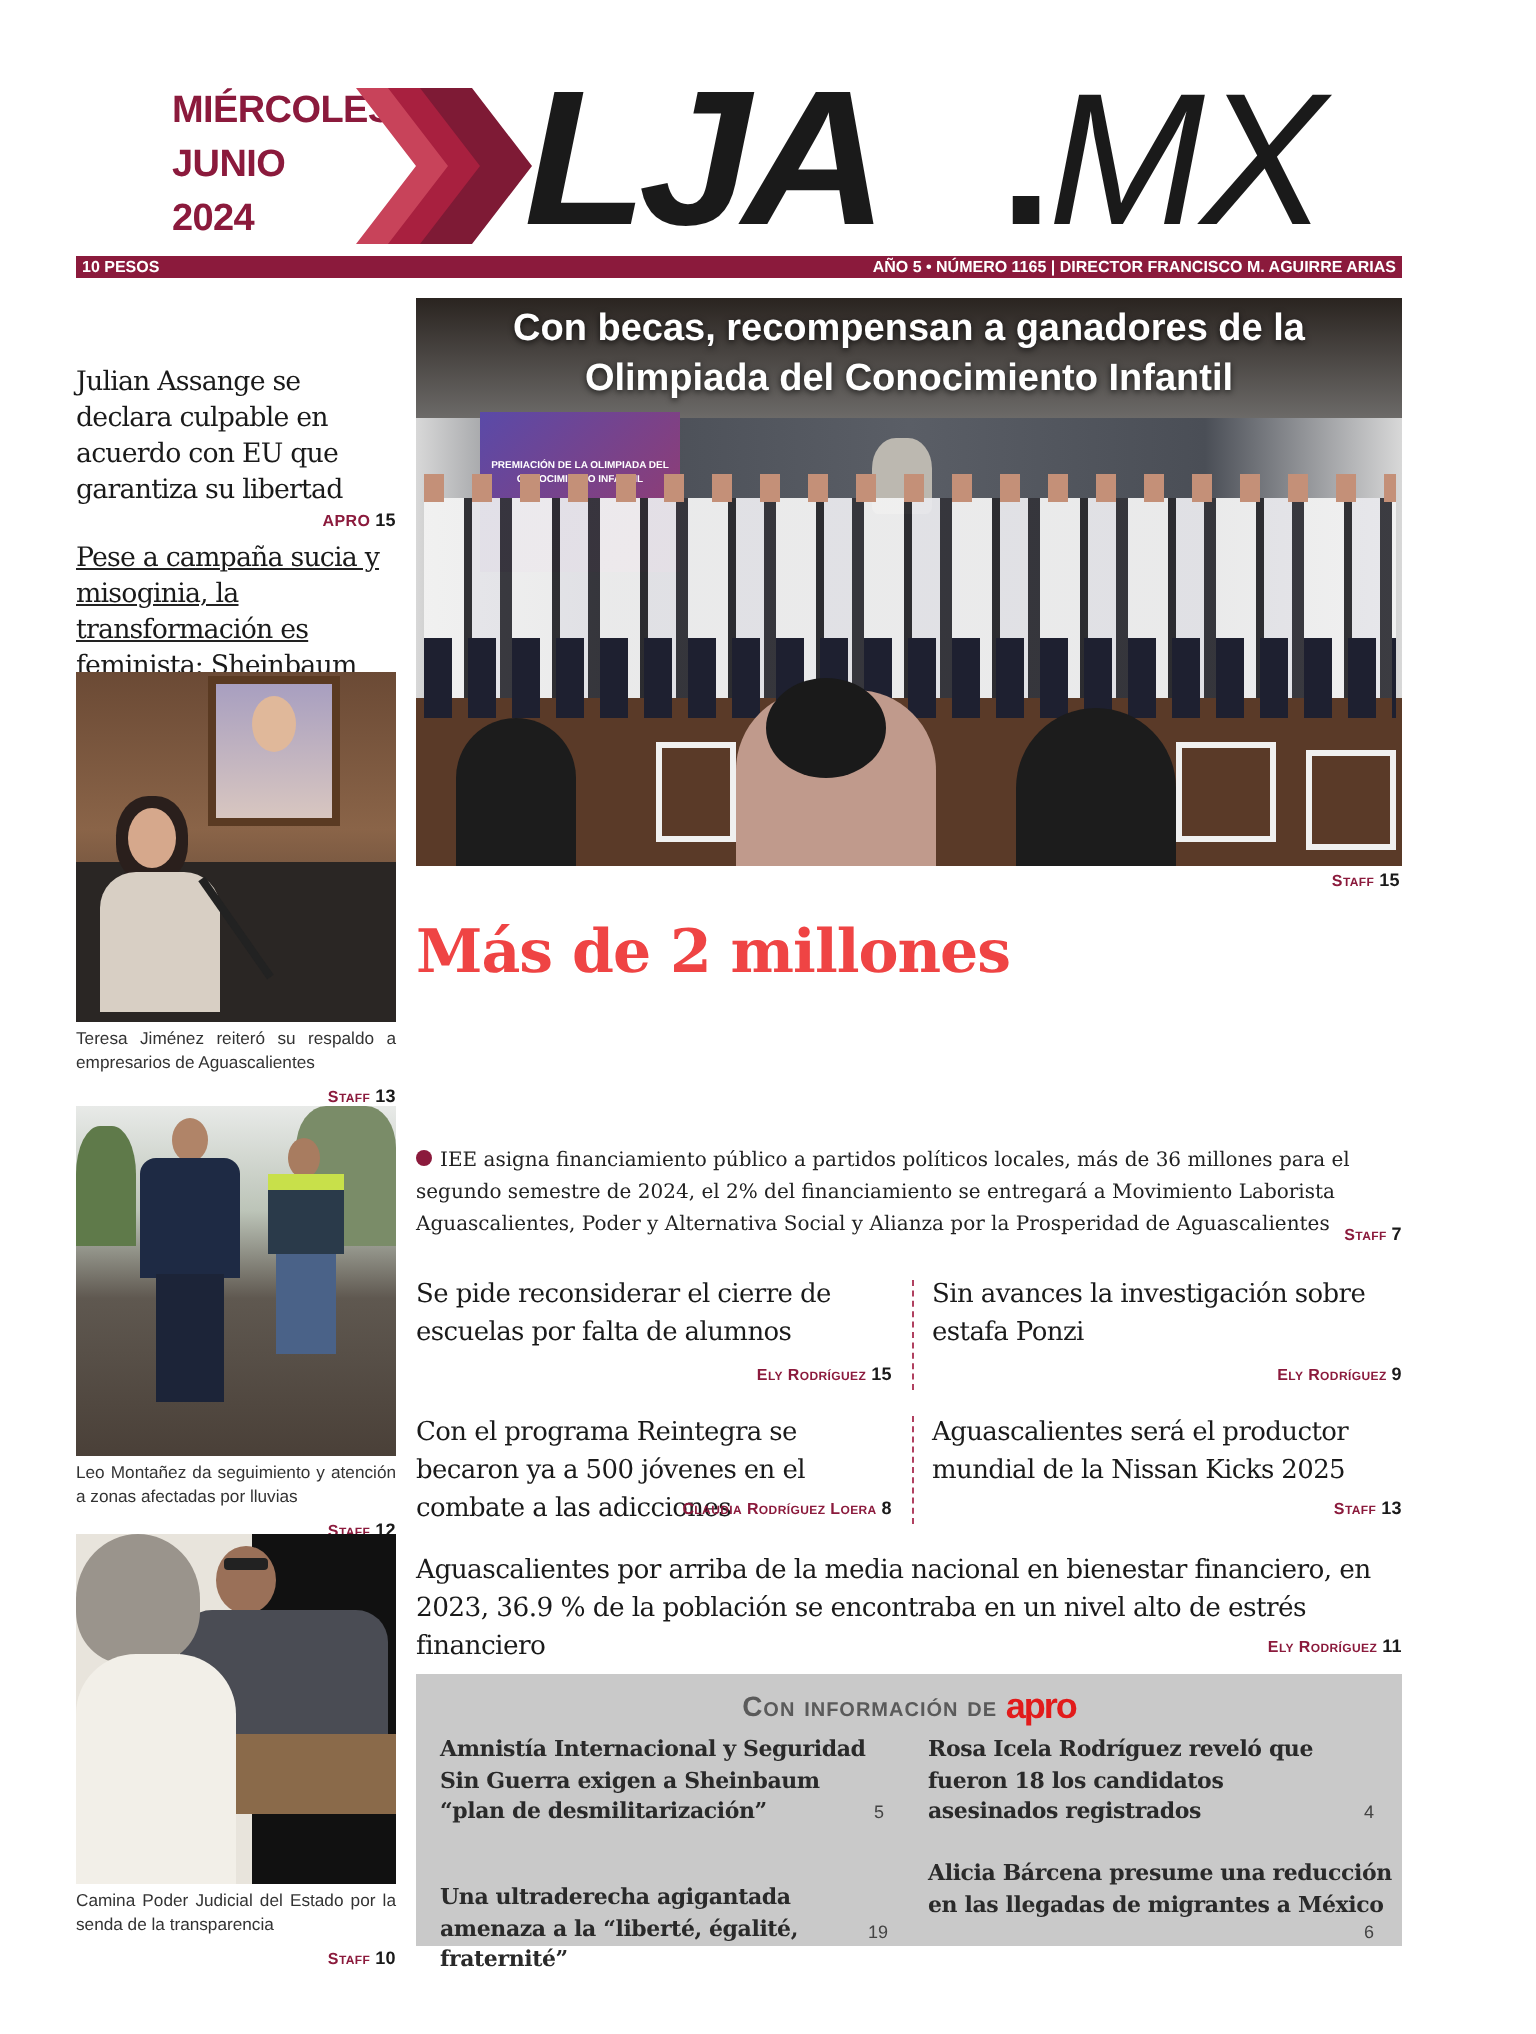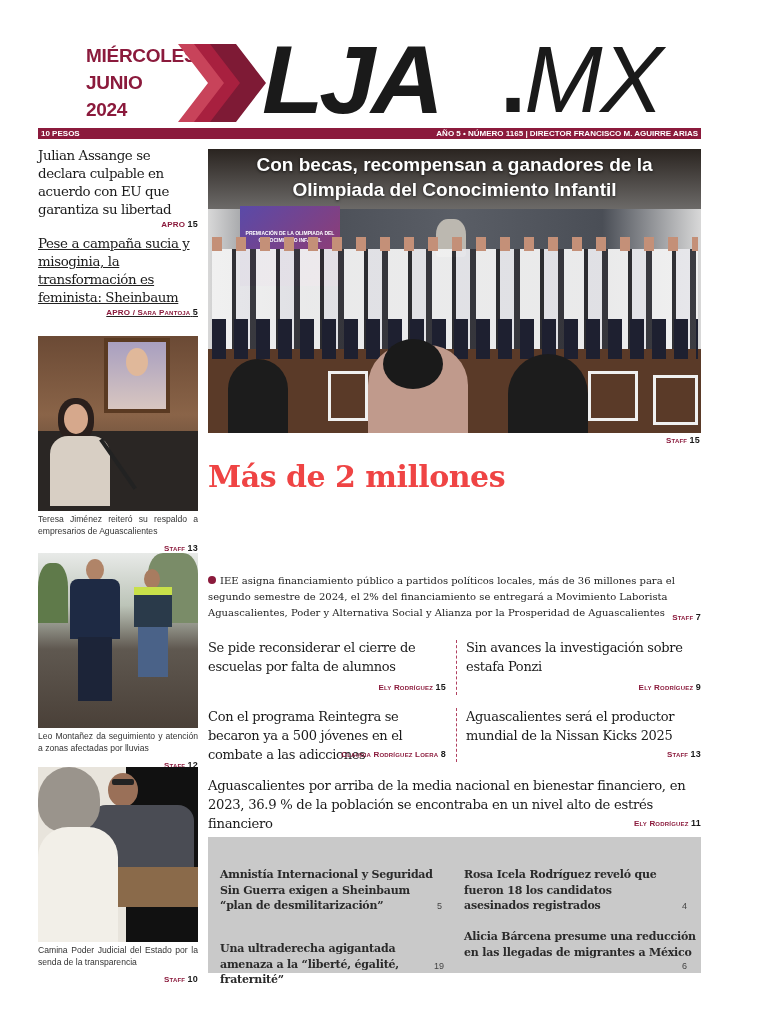--- a/index.html
+++ b/index.html
@@ -6,21 +6,21 @@
   html, body { width: 768px; height: 1017px; background: #ffffff; overflow: hidden; }
   body { position: relative; font-family: "DejaVu Serif", serif; color: #222; }
 
   
   .mast-date { position: absolute; left: 38px; top: 42px; width: 140px; font-family: "Liberation Sans", sans-serif; font-weight: bold; color: #8b1a3c; font-size: 19px; line-height: 27px; letter-spacing: -0.3px; margin-left: 48px; }
   .logo-chevron { position: absolute; left: 178px; top: 44px; width: 90px; height: 78px; }
   .logo-lja { position: absolute; left: 262px; top: 32px; font-family: "Liberation Sans", sans-serif; font-weight: bold; font-style: italic; font-size: 96px; line-height: 96px; color: #1a1a1a; letter-spacing: -4px; transform: scaleX(1.05); transform-origin: left; }
   .logo-mx { position: absolute; left: 500px; top: 32px; font-family: "Liberation Sans", sans-serif; font-weight: normal; font-style: italic; font-size: 94px; line-height: 96px; color: #1a1a1a; letter-spacing: -2px; }
   .logo-mx .dot { font-weight: bold; font-style: normal; }
   .mast-bar { position: absolute; left: 38px; top: 128px; width: 663px; height: 11px; background: #8b1a3c; color: #fff; font-family: "Liberation Sans", sans-serif; font-weight: bold; font-size: 8px; line-height: 11px; padding: 0 3px; display: flex; justify-content: space-between; }
-  .brief h3 { font-family: "DejaVu Serif", serif; font-weight: normal; font-size: 13.4px; line-height: 18px; color: #1a1a1a; letter-spacing: -0.4px; }
+  .brief h3 { font-family: "DejaVu Serif", serif; font-weight: normal; font-size: 13.4px; line-height: 18px; color: #1a1a1a; letter-spacing: -0.4px; margin-top: 36px; }
   .credit { text-align: right; font-family: "Liberation Sans", sans-serif; font-weight: bold; font-size: 8px; color: #8b1a3c; font-variant: small-caps; letter-spacing: 0.2px; }
   .credit .pg { color: #1a1a1a; font-size: 9px; }
   .brief1 { position: absolute; left: 38px; top: 147px; width: 160px; }
   .brief2 { position: absolute; left: 38px; top: 235px; width: 160px; text-decoration: underline; }
 
   .photo-block { position: absolute; left: 38px; width: 160px; }
   .photo { width: 160px; position: relative; overflow: hidden; }
   .caption { font-family: "Liberation Sans", sans-serif; font-size: 8.6px; line-height: 12px; color: #333; text-align: justify; margin-top: 2px; }
   .photo-block .credit { margin-top: 6px; }
 
@@ -167,20 +167,24 @@
 
 <div class="vdiv" style="top:708px;height:54px;"></div>
 
 <div class="story" style="left:466px;top:707px;width:235px;">Aguascalientes será el productor mundial de la Nissan Kicks 2025</div>
 <div class="credit story-credit" style="left:560px;top:749px;width:141px;"><span>Staff</span> <span class="pg">13</span></div>
 
 <div class="wide-story">Aguascalientes por arriba de la media nacional en bienestar financiero, en 2023, 36.9 % de la población se encontraba en un nivel alto de estrés financiero</div>
 <div class="credit" style="position:absolute;left:560px;top:818px;width:141px;"><span>Ely Rodríguez</span> <span class="pg">11</span></div>
 
 <div class="apro-box">
+  <div class="apro-head">
+    <span>Con información de</span>
+    <span class="apro-logo">apro</span>
+  </div>
 
   <div class="apro-item" style="left:12px;top:30px;width:220px;">Amnistía Internacional y Seguridad Sin Guerra exigen a Sheinbaum “plan de desmilitarización”</div>
   <div class="apro-pg" style="left:229px;top:64px;">5</div>
 
   <div class="apro-item" style="left:256px;top:30px;width:200px;">Rosa Icela Rodríguez reveló que fueron 18 los candidatos asesinados registrados</div>
   <div class="apro-pg" style="left:474px;top:64px;">4</div>
 
   <div class="apro-item" style="left:12px;top:104px;width:228px;">Una ultraderecha agigantada amenaza a la “liberté, égalité, fraternité”</div>
   <div class="apro-pg" style="left:226px;top:124px;">19</div>
 

